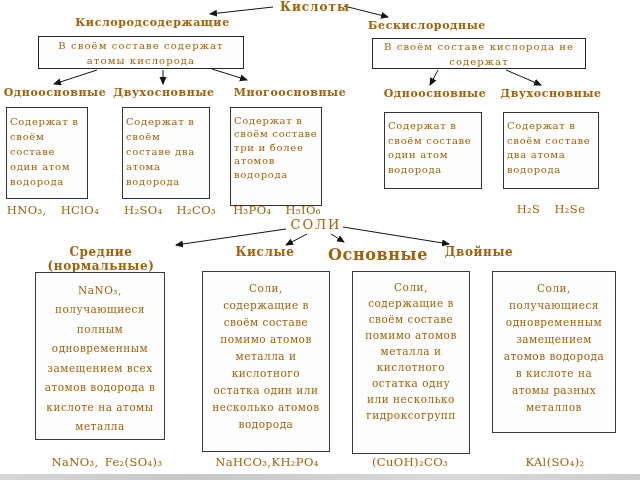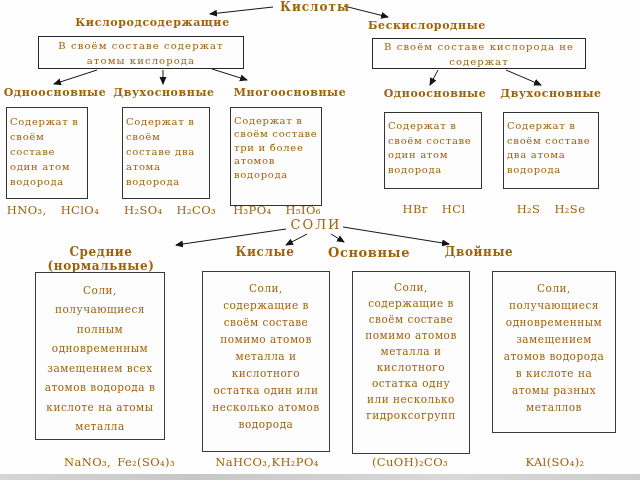--- a/index.html
+++ b/index.html
@@ -53,29 +53,29 @@
 
   #fl0{left:0px;top:203px;width:106px;}
   #fl1{left:114px;top:203px;width:112px;}
   #fl2{left:224px;top:203px;width:106px;}
   #fr0{left:390px;top:202px;width:88px;}
   #fr1{left:504px;top:202px;width:94px;}
 
   #t-soli{left:282px;top:217px;width:68px;font-size:13px;letter-spacing:2px;}
   #ss0{left:15px;top:245px;width:172px;font-size:12px;}
   #ss1{left:234px;top:245px;width:62px;font-size:12px;}
-  #ss2{left:328px;top:245px;width:74px;font-size:13px;}
+  #ss2{left:328px;top:245px;width:74px;font-size:16px;}
   #ss3{left:442px;top:245px;width:74px;font-size:12px;}
 
   #ba{left:35px;top:272px;width:130px;height:168px;}
   #bb{left:202px;top:271px;width:128px;height:181px;}
   #bc{left:352px;top:271px;width:118px;height:183px;}
   #bd{left:492px;top:271px;width:124px;height:162px;}
 
-  #fa{left:25px;top:455px;width:150px;text-align:right;}
+  #fa{left:32px;top:455px;width:150px;}
   #fb{left:192px;top:455px;width:150px;}
   #fc{left:345px;top:455px;width:130px;}
   #fd{left:490px;top:455px;width:130px;}
 
   #arrows{left:0;top:0;width:640px;height:480px;pointer-events:none;}
   #bottom-strip{left:0;top:474px;width:640px;height:6px;
     background:linear-gradient(90deg,#d6d6d6,#c7c7c7 30%,#d9d9d9 70%,#cccccc);}
 </style>
 </head>
 <body>
@@ -119,31 +119,30 @@
 
   <div id="bl0" class="abs gbox lh150">Содержат в своём составе один атом водорода</div>
   <div id="bl1" class="abs gbox lh150">Содержат в своём составе два атома водорода</div>
   <div id="bl2" class="abs gbox lh132">Содержат в своём составе три и более атомов водорода</div>
   <div id="br0" class="abs gbox lh145">Содержат в своём составе один атом водорода</div>
   <div id="br1" class="abs gbox lh145">Содержат в своём составе два атома водорода</div>
 
   <div id="fl0" class="abs formula">HNO₃, HClO₄</div>
   <div id="fl1" class="abs formula">H₂SO₄ H₂CO₃</div>
   <div id="fl2" class="abs formula">H₃PO₄ H₅IO₆</div>
-  <div id="fr0" class="abs formula">HBr HCl</div>
   <div id="fr1" class="abs formula">H₂S H₂Se</div>
 
   <div id="t-soli" class="abs ctr">СОЛИ</div>
 
   <div id="ss0" class="abs ctr hd">Средние (нормальные)</div>
   <div id="ss1" class="abs ctr hd">Кислые</div>
   <div id="ss2" class="abs ctr hd">Основные</div>
   <div id="ss3" class="abs ctr hd">Двойные</div>
 
-  <div id="ba" class="abs sbox lh185">Соли, получающиеся полным одновременным замещением всех атомов водорода в кислоте на атомы металла</div>
+  <div id="ba" class="abs sbox lh185">NaNO₃, получающиеся полным одновременным замещением всех атомов водорода в кислоте на атомы металла</div>
   <div id="bb" class="abs sbox lh162">Соли, содержащие в своём составе помимо атомов металла и кислотного остатка один или несколько атомов водорода</div>
   <div id="bc" class="abs sbox lh150s">Соли, содержащие в своём составе помимо атомов металла и кислотного остатка одну или несколько гидроксогрупп</div>
   <div id="bd" class="abs sbox lh162">Соли, получающиеся одновременным замещением атомов водорода в кислоте на атомы разных металлов</div>
 
   <div id="fa" class="abs formula-b">NaNO₃, Fe₂(SO₄)₃</div>
   <div id="fb" class="abs formula-b">NaHCO₃,KH₂PO₄</div>
   <div id="fc" class="abs formula-b">(CuOH)₂CO₃</div>
   <div id="fd" class="abs formula-b">KAl(SO₄)₂</div>
 
   <div id="bottom-strip" class="abs"></div>

